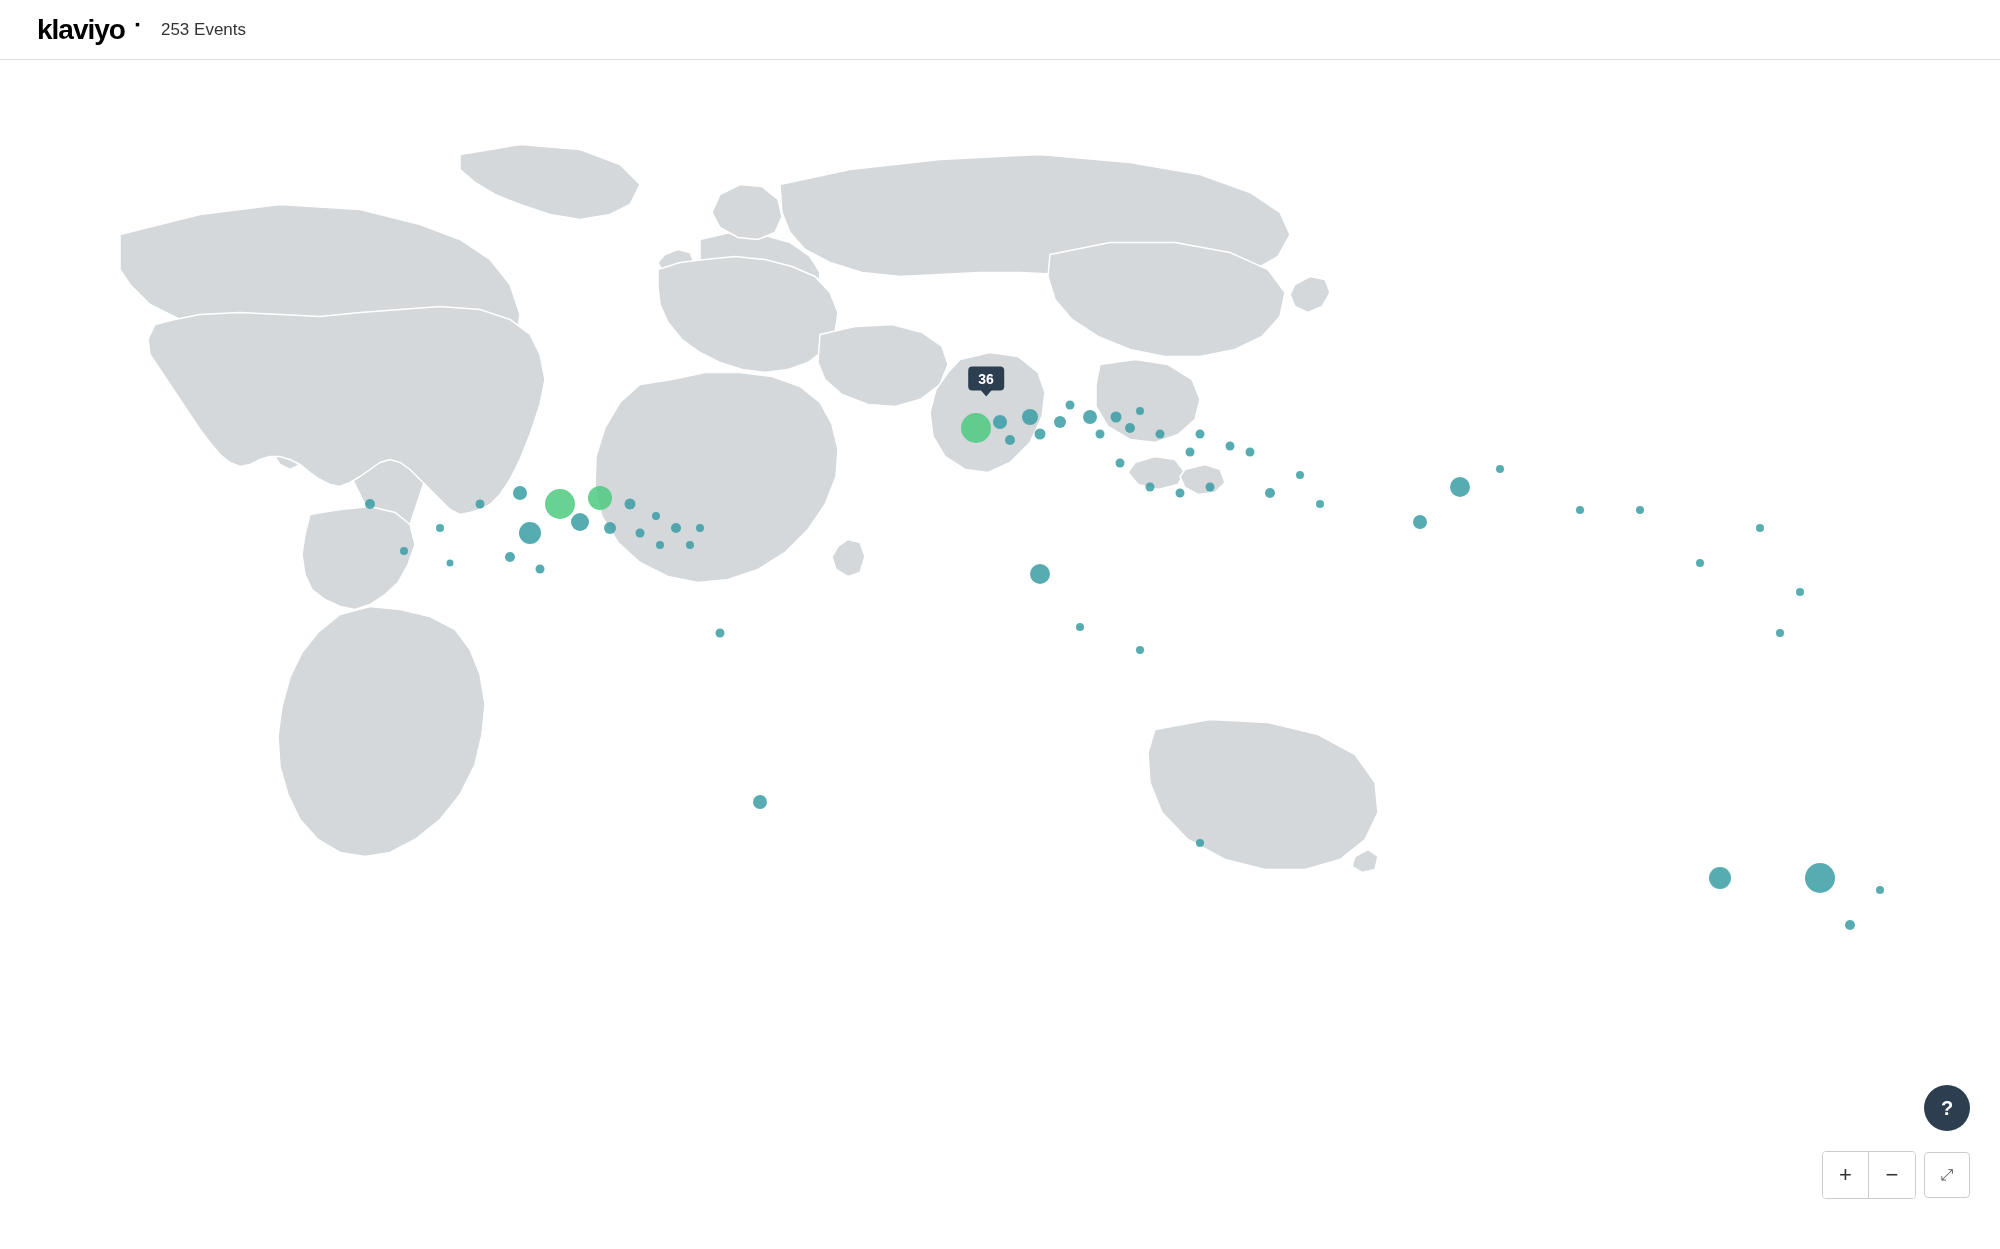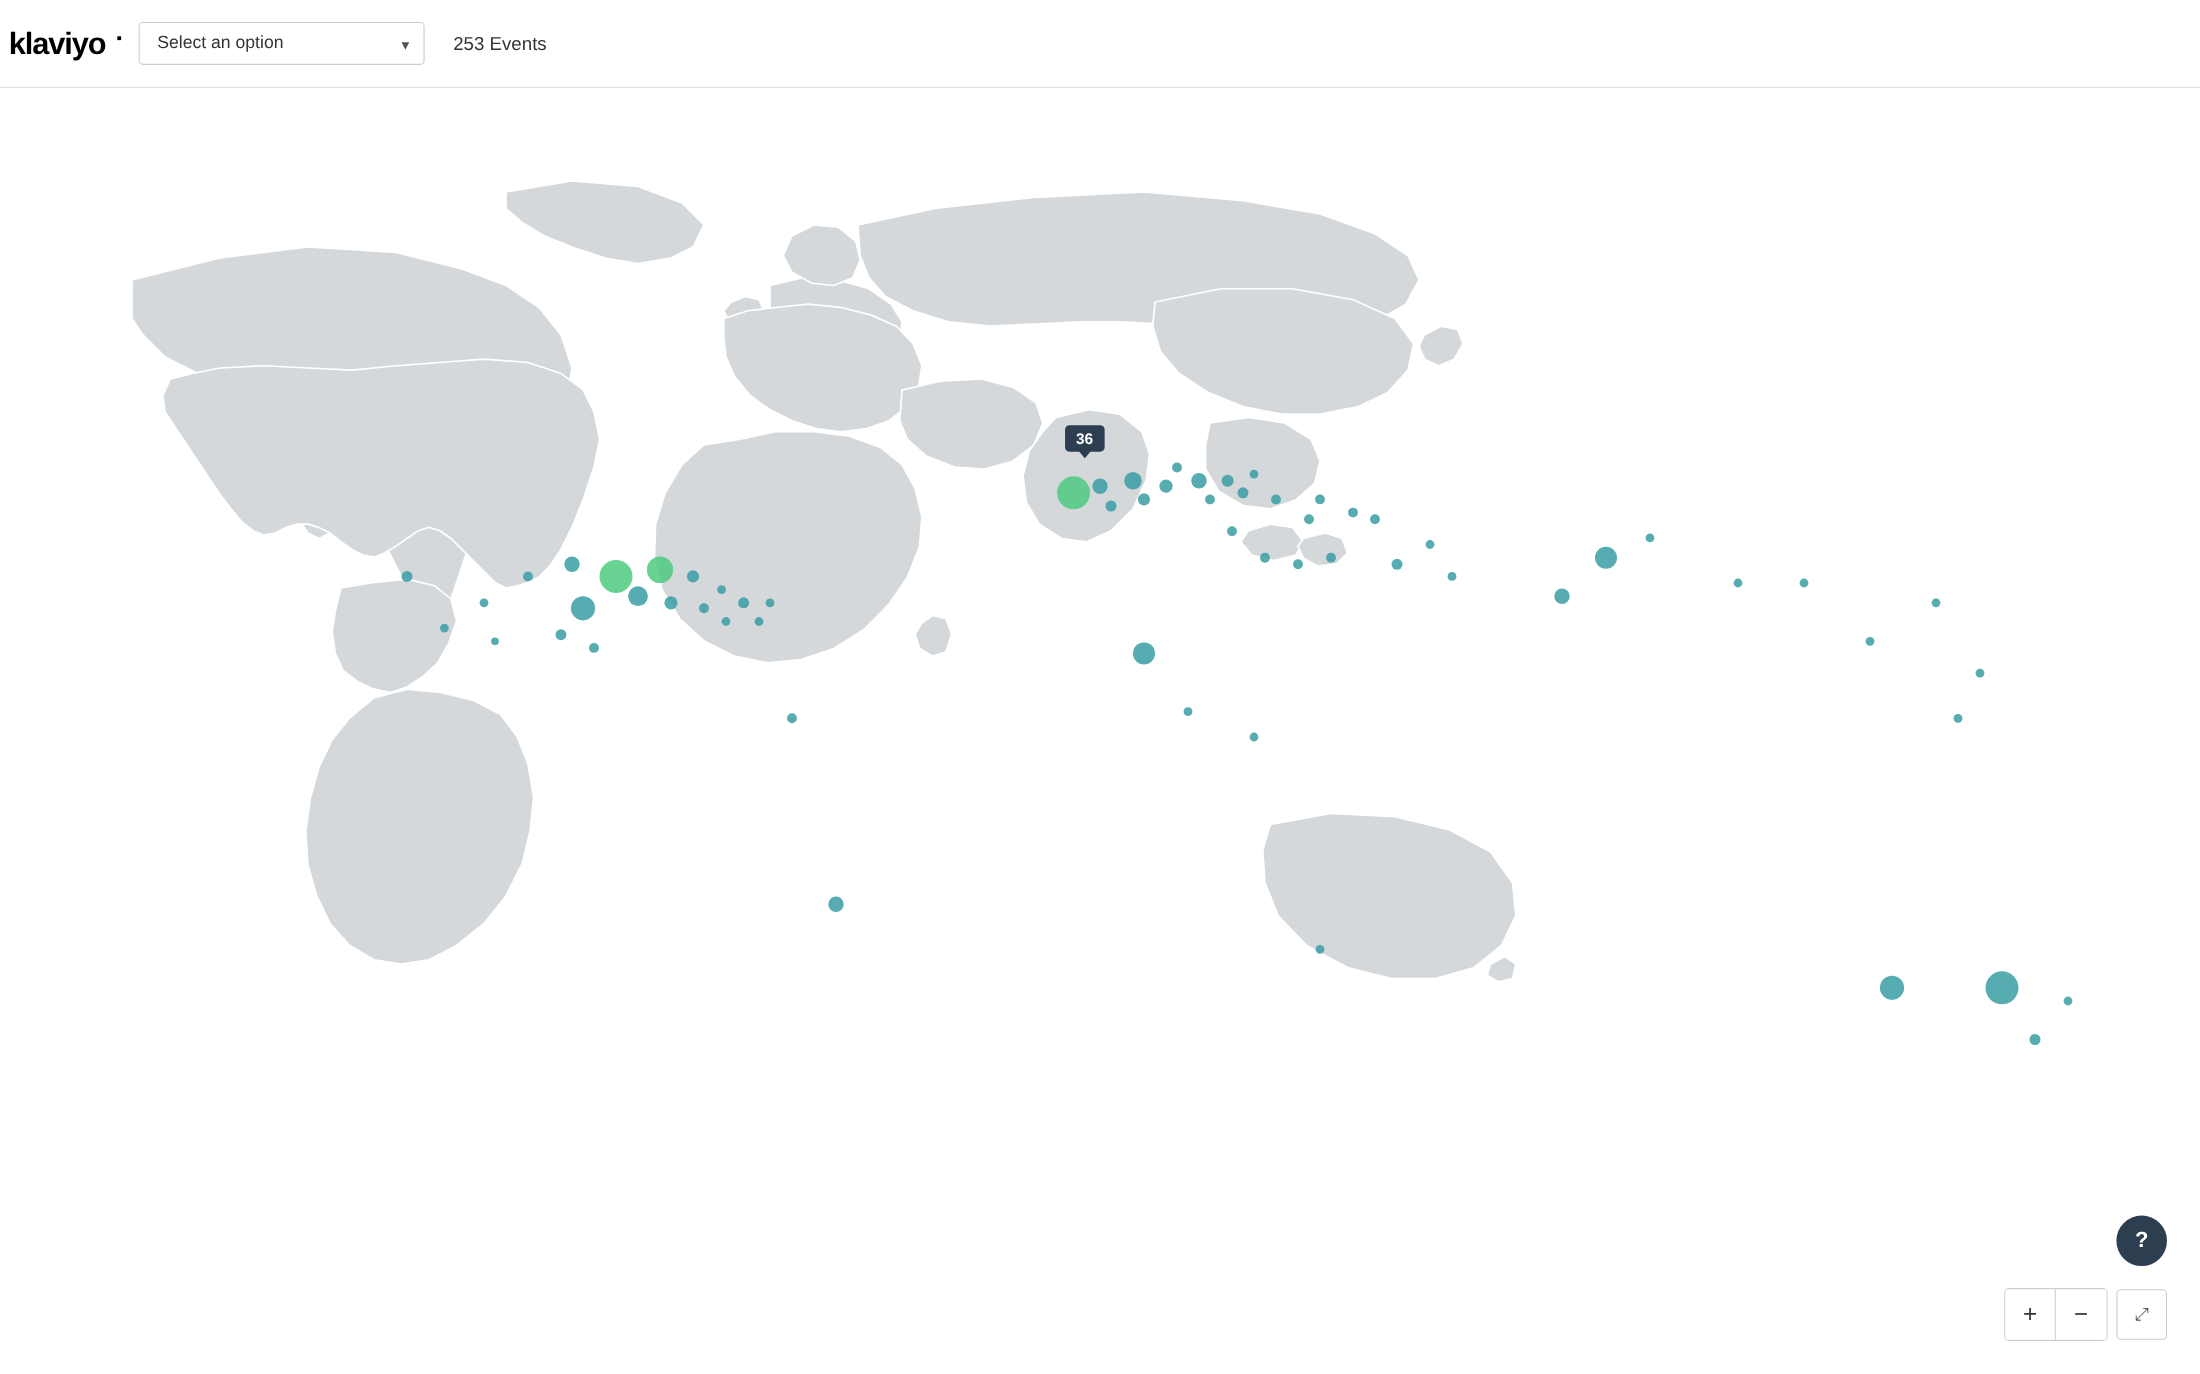--- a/index.html
+++ b/index.html
@@ -2,22 +2,22 @@
 <html><head>
   <meta charset="utf-8">
   <style>
     * { box-sizing: border-box; margin: 0; padding: 0; }
     body { font-family: -apple-system, BlinkMacSystemFont, 'Segoe UI', sans-serif; background: #fff; overflow: hidden; }
 
     
     #header {
       display: flex;
       align-items: center;
-      padding: 0 8px;
-      height: 80px;
+      padding: 0 37px;
+      height: 60px;
       border-bottom: 1px solid #e0e0e0;
       gap: 20px;
     }
 
     #logo {
       font-size: 28px;
       font-weight: 900;
       letter-spacing: -1px;
       color: #000;
       margin-right: 10px;
@@ -197,26 +197,20 @@
       gap: 8px;
       align-items: center;
     }
   </style>
 </head>
 <body>
 
 <div id="header">
   <div id="logo">klaviyo</div>
 
-  <div id="select-wrapper">
-    <select id="option-select">
-      <option>Select an option</option>
-    </select>
-    <span id="chevron-icon">▾</span>
-  </div>
 
   <span id="event-count">253 Events</span>
 
 </div>
 
 <div id="map-container">
   
   <svg id="world-map" viewBox="0 0 2000 1100" preserveAspectRatio="xMidYMid meet" xmlns="http://www.w3.org/2000/svg">
 
     <rect width="2000" height="1100" fill="#fff"></rect>

